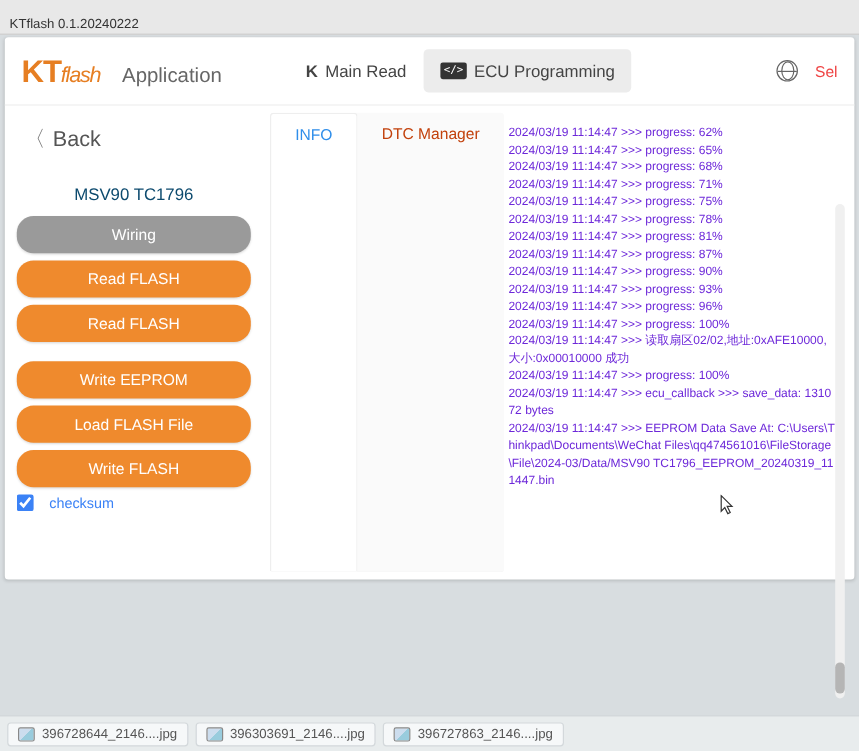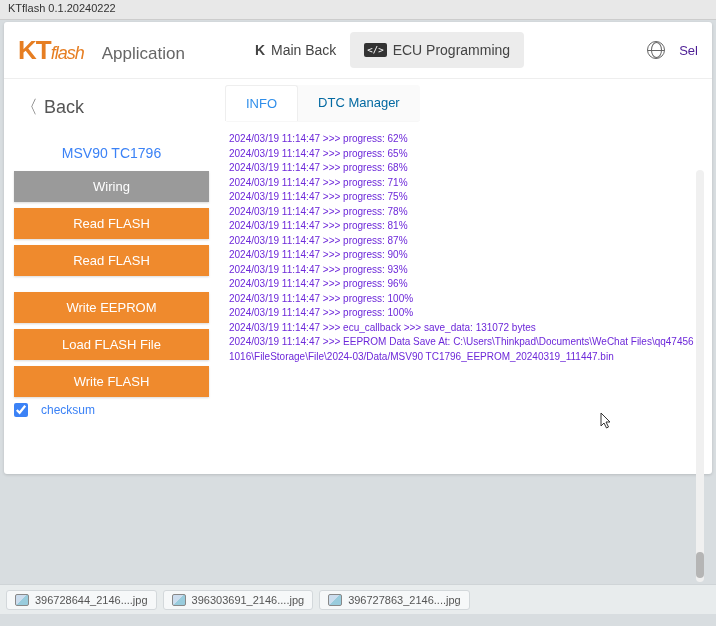--- a/index.html
+++ b/index.html
@@ -1,51 +1,51 @@
 <!DOCTYPE html>
 <html><head>
 <meta charset="utf-8">
 <style>
   * { box-sizing: border-box; margin: 0; padding: 0; font-family: Arial, Helvetica, sans-serif; }
   body { width: 716px; height: 626px; background: #d8dde0; overflow: hidden; font-size: 13px; color: #333; }
-  .titlebar { height: 20px; background: #e8e8e8; padding: 2px 8px; font-size: 11px; color: #333; border-bottom: 1px solid #ccc; }
+  .titlebar { height: 20px; background: #e8e8e8; padding: 14px 8px; font-size: 11px; color: #333; border-bottom: 1px solid #ccc; }
   .app { background: #fff; margin: 2px 4px 0 4px; border-radius: 3px; box-shadow: 0 1px 3px rgba(0,0,0,0.15); height: 452px; display: flex; flex-direction: column; }
   .header { display: flex; align-items: center; padding: 10px 14px; gap: 26px; border-bottom: 1px solid #eee; }
   .logo { display: flex; align-items: baseline; gap: 6px; }
   .logo-k { font-size: 26px; font-weight: bold; color: #e67e22; letter-spacing: -1px; }
   .logo-app { font-size: 17px; color: #666; margin-left: 12px; }
   .nav { display: flex; gap: 0; margin-left: 30px; }
   .nav-item { display: flex; align-items: center; gap: 6px; padding: 10px 14px; font-size: 14px; color: #444; cursor: pointer; }
   .nav-item .icon { font-weight: bold; font-size: 14px; }
   .nav-item.active { background: #ececec; border-radius: 4px; }
   .ecu-ico { background:#333; color:#fff; font-size:9px; padding:2px 3px; border-radius:2px; font-family: monospace;}
-  .header-right { margin-left: auto; display: flex; align-items: center; gap: 14px; color:#4c1d95;}
+  .header-right { margin-left: auto; display: flex; align-items: center; gap: 14px; color:#ef4444;}
   .globe { width:18px;height:18px;border:1.5px solid #666;border-radius:50%;position:relative;}
   .globe:before{content:"";position:absolute;left:0;right:0;top:50%;border-top:1.5px solid #666;}
   .globe:after{content:"";position:absolute;top:0;bottom:0;left:50%;width:9px;margin-left:-5px;border:1.5px solid #666;border-radius:50%;}
   .content { display: flex; flex: 1; overflow: hidden; }
   .sidebar { width: 215px; padding: 12px 10px; }
   .back { display: flex; align-items: center; gap: 6px; font-size: 18px; color: #555; padding: 4px 6px; cursor:pointer;}
   .back .chev { font-size: 18px; color:#777; }
-  .ecu-name { text-align: center; font-size: 14px; color:#3b82f6; margin: 22px 0 10px; }
-  .btn { display:block; width:100%; text-align:center; padding: 8px 4px; border:none; border-radius:0; color:#fff; font-size:13px; margin-bottom:6px; cursor:pointer; box-shadow:0 1px 2px rgba(0,0,0,0.15);}
+  .ecu-name { text-align: center; font-size: 14px; color:#0c4a6e; margin: 22px 0 10px; }
+  .btn { display:block; width:100%; text-align:center; padding: 8px 4px; border:none; border-radius:14px; color:#fff; font-size:13px; margin-bottom:6px; cursor:pointer; box-shadow:0 1px 2px rgba(0,0,0,0.15);}
   .btn.gray { background: #9a9a9a; }
   .btn.orange { background: #ef8a2d; }
   .spacer-sm { height: 10px; }
   .chk { display:flex; align-items:center; gap:13px; margin-top:6px; font-size:12px; color:#3b82f6;}
   .chk input { width:14px; height:14px; accent-color:#3b82f6;}
-  .main { flex:1; display:flex; flex-direction:column; padding: 6px 10px 6px 6px; overflow:hidden;}
+  .main { flex:1; display:flex; flex-direction:row; padding: 6px 10px 6px 6px; overflow:hidden;}
   .tabs { display:flex; gap:0; border-bottom:1px solid #f7f7f7; background:#fafafa; border-radius:3px; width:max-content;}
-  .tab { padding: 10px 20px; font-size:13px; color:#0369a1; cursor:pointer;}
+  .tab { padding: 10px 20px; font-size:13px; color:#c2410c; cursor:pointer;}
   .tab.active { color:#2f8eea; background:#fff; border:1px solid #eee; border-bottom:none; border-radius:3px 3px 0 0;}
   .log { flex:1; overflow-y:auto; padding: 10px 4px 4px 4px; font-size:10px; color:#6d28d9; line-height:1.45; font-family: Arial, sans-serif;}
   .log .line { white-space: normal; word-break: break-all; }
   .scroll-track { position:absolute; right:12px; top:170px; bottom:44px; width:8px; background:#f0f0f0; border-radius:4px;}
   .scroll-thumb { position:absolute; bottom:4px; width:8px; height:26px; background:#b5b5b5; border-radius:4px;}
-  .taskbar { position:absolute; bottom:12px; left:0; right:0; height:30px; background:#e8eced; display:flex; align-items:center; padding:0 6px; gap:6px; border-top:1px solid #cfd4d7;}
+  .taskbar { position:absolute; bottom:0; left:0; right:0; height:30px; background:#e8eced; display:flex; align-items:center; padding:0 6px; gap:6px; border-top:1px solid #cfd4d7;}
   .task { display:flex; align-items:center; gap:6px; background:#f6f8f9; border:1px solid #d3d8db; padding:3px 8px; border-radius:3px; font-size:11px; color:#555; max-width:170px; overflow:hidden;}
   .task .img-ico { width:14px;height:12px;border:1px solid #888;border-radius:2px;background:linear-gradient(135deg,#cde 50%,#9cd 50%);}
   .cursor { position:absolute; width:12px;height:18px; left:600px; top:412px; pointer-events:none;}
   .cursor svg { width:100%; height:100%; }
 </style>
 </head>
 <body>
 
 <div class="titlebar">
   <span>KTflash 0.1.20240222</span>
@@ -53,21 +53,21 @@
 
 <div class="app">
   <div class="header">
     <div class="logo">
       <span class="logo-k"><span>KT</span><span style="font-size:18px;font-style:italic;font-weight:normal">flash</span></span>
       <span class="logo-app">Application</span>
     </div>
     <div class="nav">
       <div class="nav-item">
         <span class="icon">K</span>
-        <span>Main Back</span>
+        <span>Main Read</span>
       </div>
       <div class="nav-item active">
         <span class="ecu-ico">&lt;/&gt;</span>
         <span>ECU Programming</span>
       </div>
     </div>
     <div class="header-right">
       <span class="globe"></span>
       <span>Sel</span>
     </div>
@@ -104,20 +104,21 @@
           <div class="line">2024/03/19 11:14:47 &gt;&gt;&gt; progress: 68%</div>
           <div class="line">2024/03/19 11:14:47 &gt;&gt;&gt; progress: 71%</div>
           <div class="line">2024/03/19 11:14:47 &gt;&gt;&gt; progress: 75%</div>
           <div class="line">2024/03/19 11:14:47 &gt;&gt;&gt; progress: 78%</div>
           <div class="line">2024/03/19 11:14:47 &gt;&gt;&gt; progress: 81%</div>
           <div class="line">2024/03/19 11:14:47 &gt;&gt;&gt; progress: 87%</div>
           <div class="line">2024/03/19 11:14:47 &gt;&gt;&gt; progress: 90%</div>
           <div class="line">2024/03/19 11:14:47 &gt;&gt;&gt; progress: 93%</div>
           <div class="line">2024/03/19 11:14:47 &gt;&gt;&gt; progress: 96%</div>
           <div class="line">2024/03/19 11:14:47 &gt;&gt;&gt; progress: 100%</div>
+          <div class="line">2024/03/19 11:14:47 &gt;&gt;&gt; 读取扇区02/02,地址:0xAFE10000,大小:0x00010000 成功</div>
           <div class="line">2024/03/19 11:14:47 &gt;&gt;&gt; progress: 100%</div>
           <div class="line">2024/03/19 11:14:47 &gt;&gt;&gt; ecu_callback &gt;&gt;&gt; save_data:  131072  bytes</div>
           <div class="line">2024/03/19 11:14:47 &gt;&gt;&gt; EEPROM Data Save At: C:\Users\Thinkpad\Documents\WeChat Files\qq474561016\FileStorage\File\2024-03/Data/MSV90 TC1796_EEPROM_20240319_111447.bin</div>
         </div>
     </div>
   </div>
 </div>
 
 <div class="scroll-track">
   <div class="scroll-thumb"></div>

